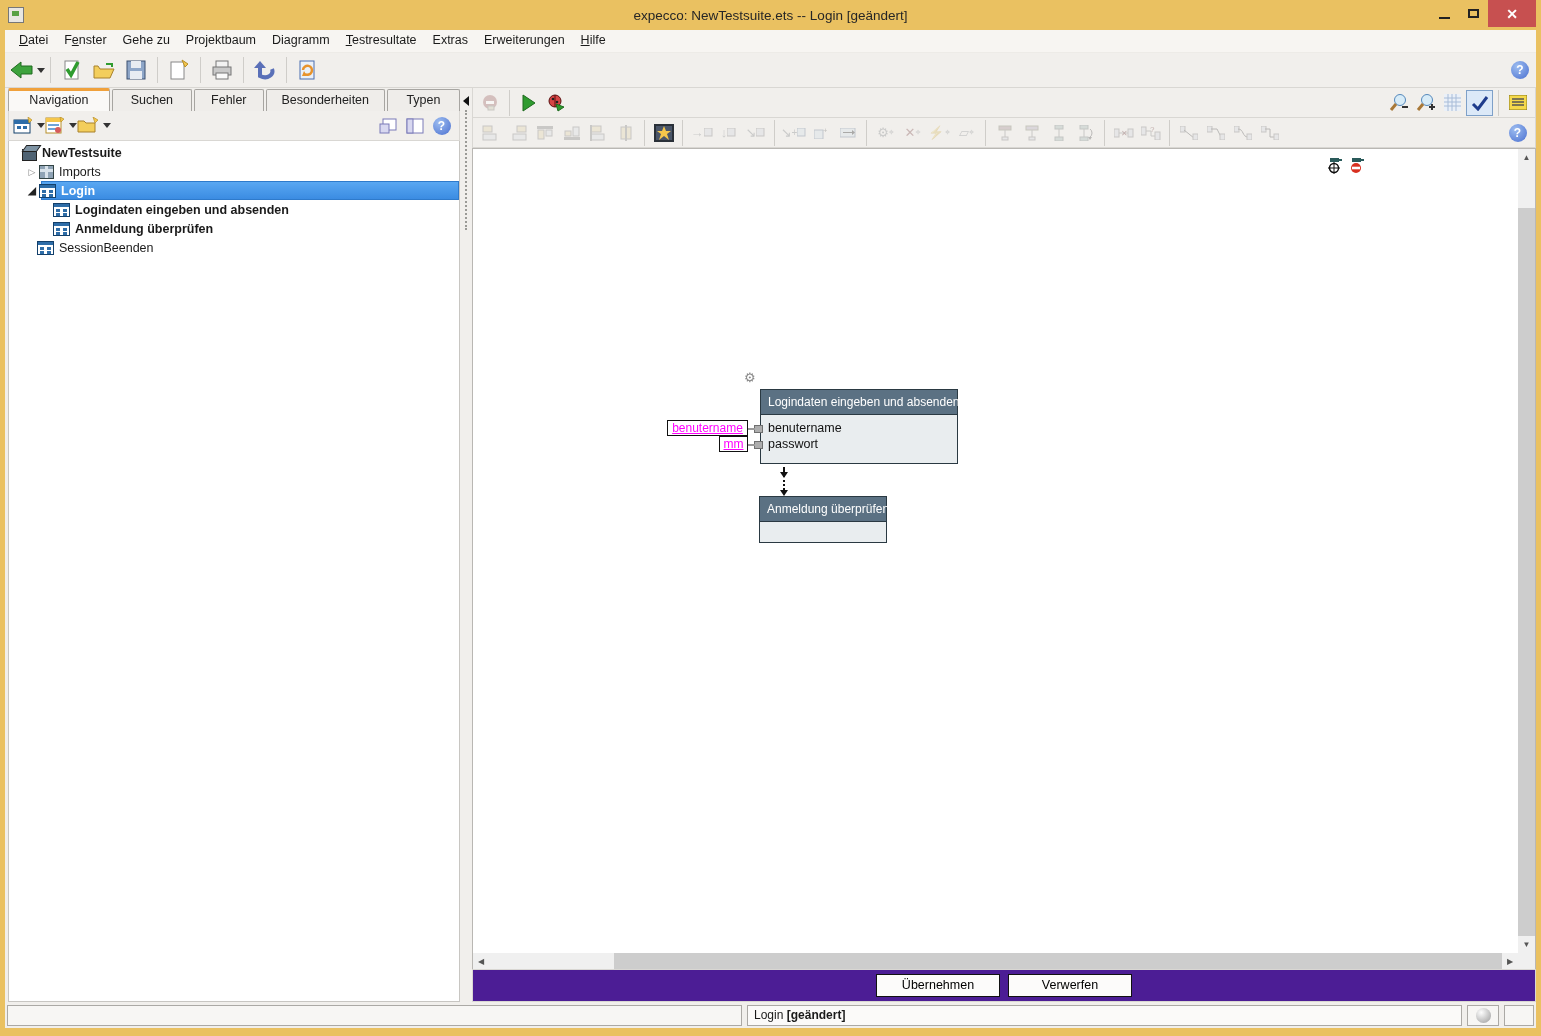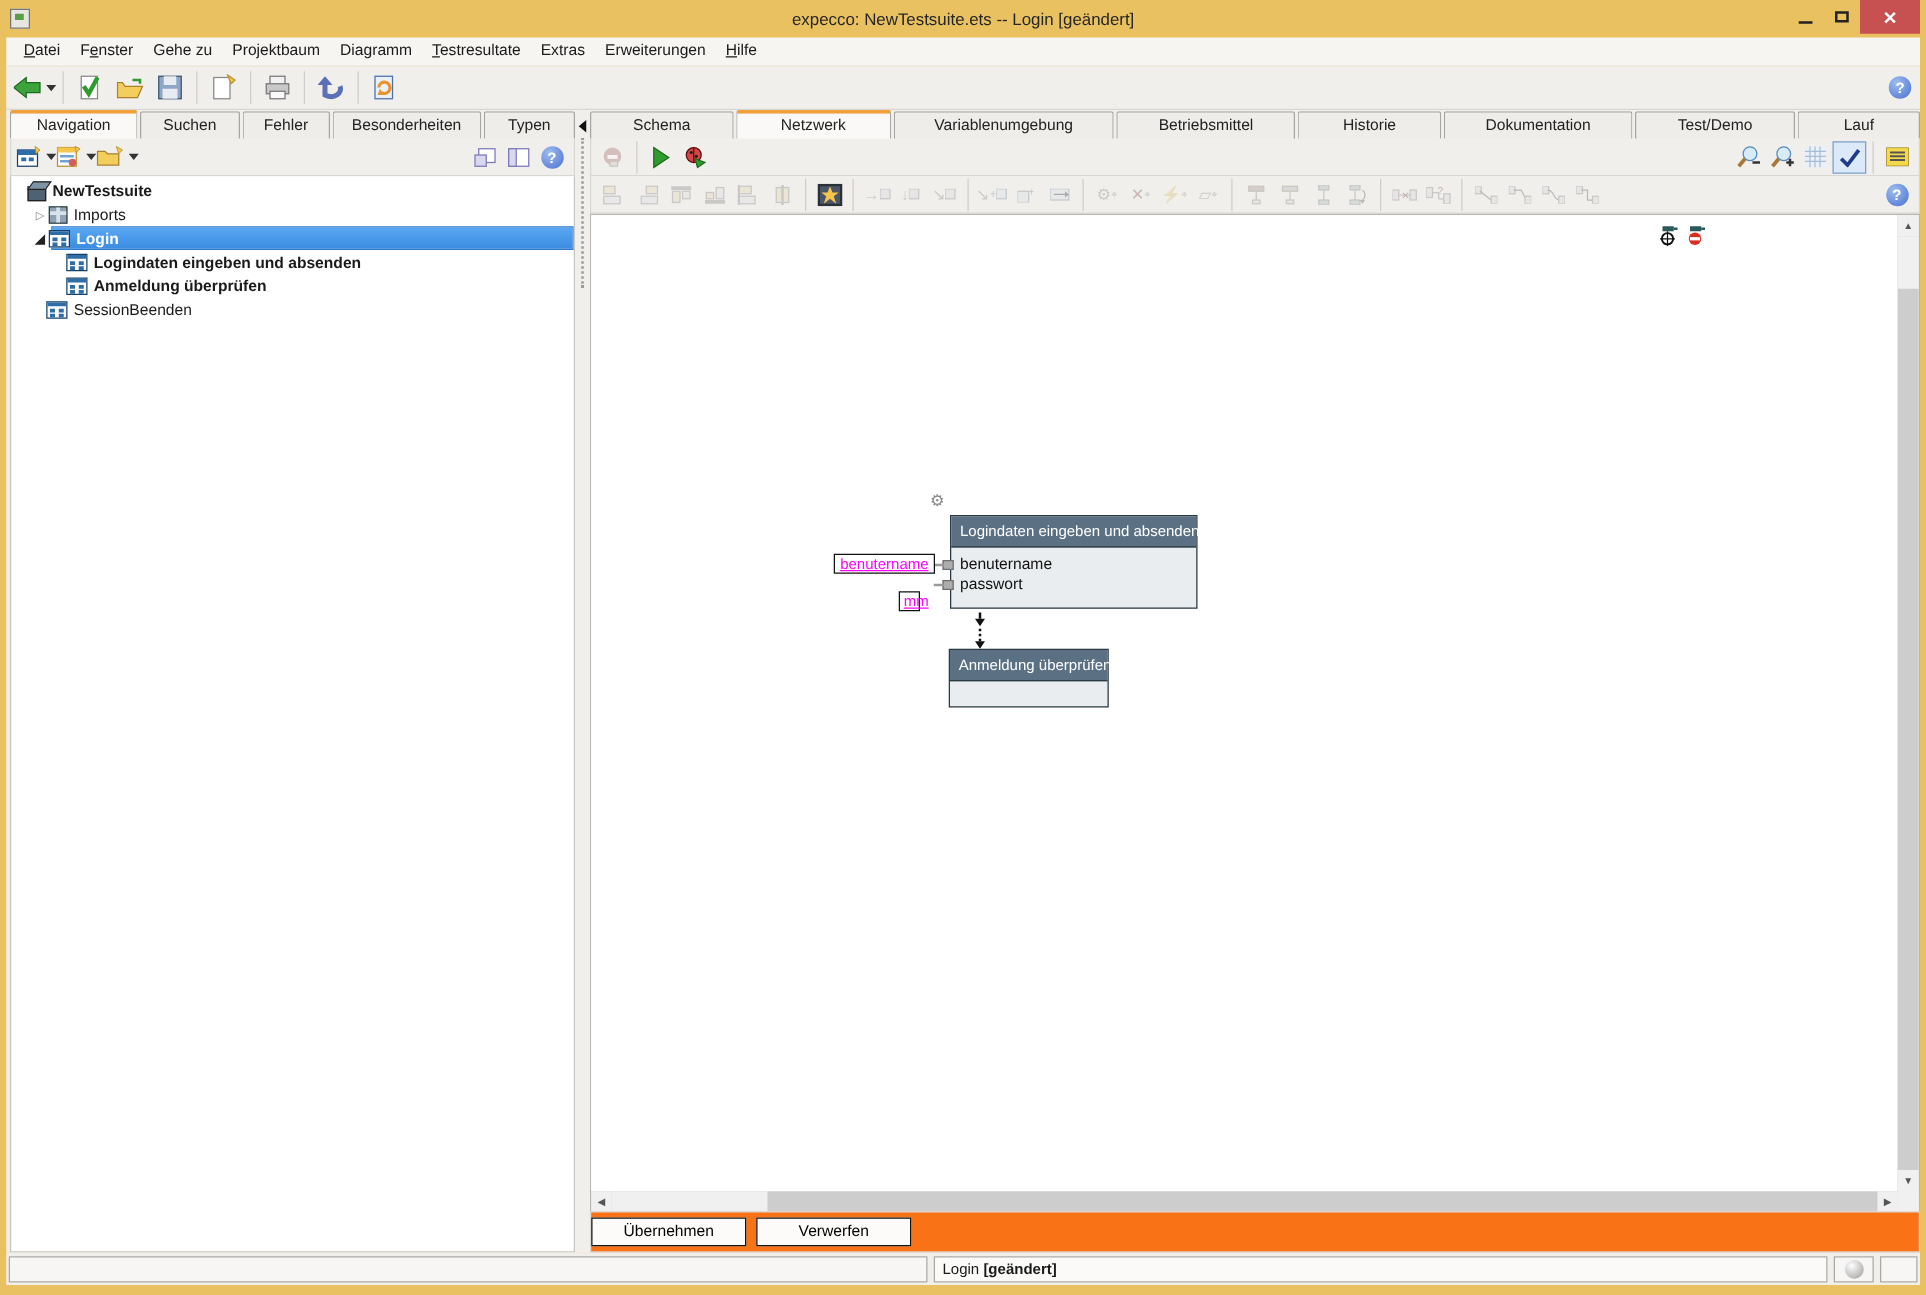--- a/index.html
+++ b/index.html
@@ -91,21 +91,21 @@
   .node-input { font-size:12.5px; color:#111; padding:1px 0 1px 7px; height:16px; line-height:15px; }
   .pin { position:absolute; width:9px; height:8px; background:#ADADAD; border:1px solid #6F6F6F; }
   .vlabel { position:absolute; border:1px solid #111; background:#fff; color:#FF00FF; font-size:12px; text-align:center; text-decoration:underline; padding:0 3px; height:16px; line-height:15px; }
   .stub { position:absolute; height:2px; background:#9A9A9A; }
   .flow-arrowhead { position:absolute; width:0; height:0; border-left:4px solid transparent; border-right:4px solid transparent; border-top:6px solid #111; }
   .flow-dots { position:absolute; width:0; border-left:2px dotted #111; }
   .flow-solid { position:absolute; width:2px; background:#111; }
   .gear-glyph { position:absolute; color:#8a8a8a; font-size:13px; }
 
   
-  .footer { height:33px; background:#f97316; border:1px solid #D9D7D3; display:flex; align-items:center; gap:8px; }
+  .footer { height:33px; background:#4c1d95; border:1px solid #D9D7D3; display:flex; align-items:center; justify-content:center; gap:8px; }
   .fbtn { width:124px; height:23px; background:#FCFBFA; border:1px solid #111; font-size:12.5px; font-family:"Liberation Sans",sans-serif; text-align:center; line-height:21px; }
   .statusbar { position:absolute; left:5px; right:5px; bottom:8px; height:26px; background:#F1EFEC; display:flex; align-items:center; gap:5px; padding:2px 2px; }
   .sfield { height:21px; background:#F7F6F4; border:1px solid #ABA9A5; }
   .sphere { width:15px; height:15px; border-radius:50%; background:radial-gradient(circle at 35% 30%, #fdfdfd, #9a9a9a); margin:0 auto; }
 
   svg { display:block; }
 </style>
 </head>
 <body>
 
@@ -290,30 +290,20 @@
         </div>
       </div>
     </div>
 
     <div class="splitter">
       <div class="collapse"></div>
       <div class="dots"></div>
     </div>
 
     <div class="right-panel">
-      <div class="tabrow">
-        <div class="tab" style="flex:1.0">Schema</div>
-        <div class="tab active" style="flex:1.08">Netzwerk</div>
-        <div class="tab" style="flex:1.55">Variablenumgebung</div>
-        <div class="tab" style="flex:1.25">Betriebsmittel</div>
-        <div class="tab" style="flex:1.0">Historie</div>
-        <div class="tab" style="flex:1.32">Dokumentation</div>
-        <div class="tab" style="flex:1.12">Test/Demo</div>
-        <div class="tab" style="flex:0.85; margin-right:0">Lauf</div>
-      </div>
 
       <div class="paneltb">
         <div class="ibtn disabled">
           <svg width="18" height="18">
               <circle cx="8" cy="8" r="7" fill="#E87878"></circle>
               <rect x="4" y="7" width="8" height="3" fill="#fff"></rect>
               <rect x="6" y="12" width="6" height="4" fill="#D8CFA0" stroke="#998"></rect>
             </svg>
         </div>
         <div class="tsep"></div>
@@ -583,21 +573,21 @@
             <div class="node-body" style="height:48px; padding-top:5px;">
               <div class="node-input">benutername</div>
               <div class="node-input">passwort</div>
             </div>
           </div>
           <div class="pin" style="left:281px; top:276px;"></div>
           <div class="pin" style="left:281px; top:292px;"></div>
           <div class="stub" style="left:274px; top:279px; width:8px;"></div>
           <div class="stub" style="left:274px; top:295px; width:8px;"></div>
           <div class="vlabel" style="left:194px; top:271px; width:81px;">benutername</div>
-          <div class="vlabel" style="left:246px; top:301px; width:17px;">mm</div>
+          <div class="vlabel" style="left:246px; top:287px; width:29px;">mm</div>
 
           <div class="flow-solid" style="left:310px; top:318px; height:5px;"></div>
           <div class="flow-arrowhead" style="left:307px; top:323px;"></div>
           <div class="flow-dots" style="left:310px; top:326px; height:15px;"></div>
           <div class="flow-arrowhead" style="left:307px; top:341px;"></div>
 
           <div class="node" style="left:286px; top:347px; width:128px;">
             <div class="node-header">Anmeldung überprüfen</div>
             <div class="node-body" style="height:20px;"></div>
           </div>

